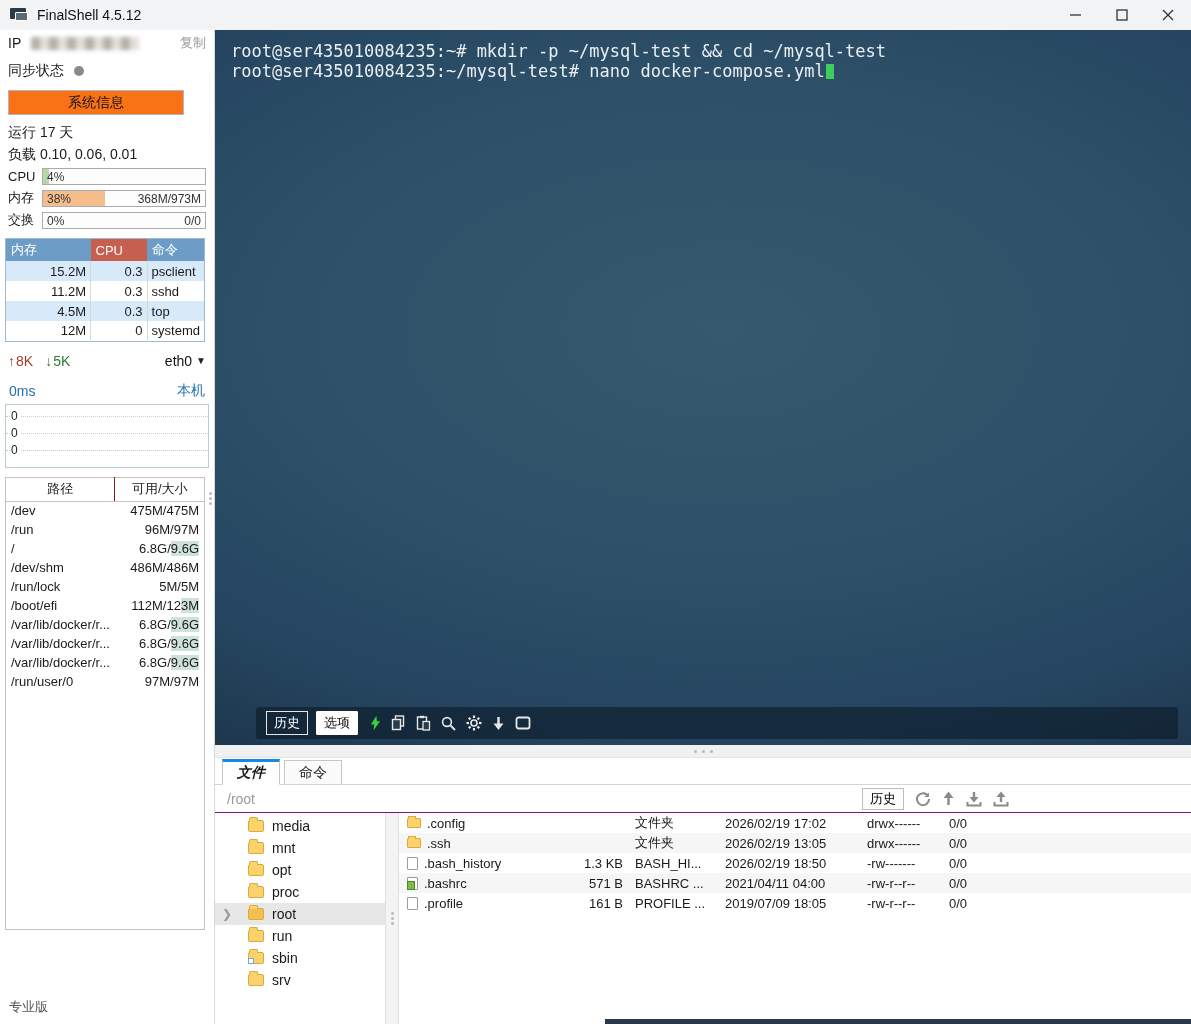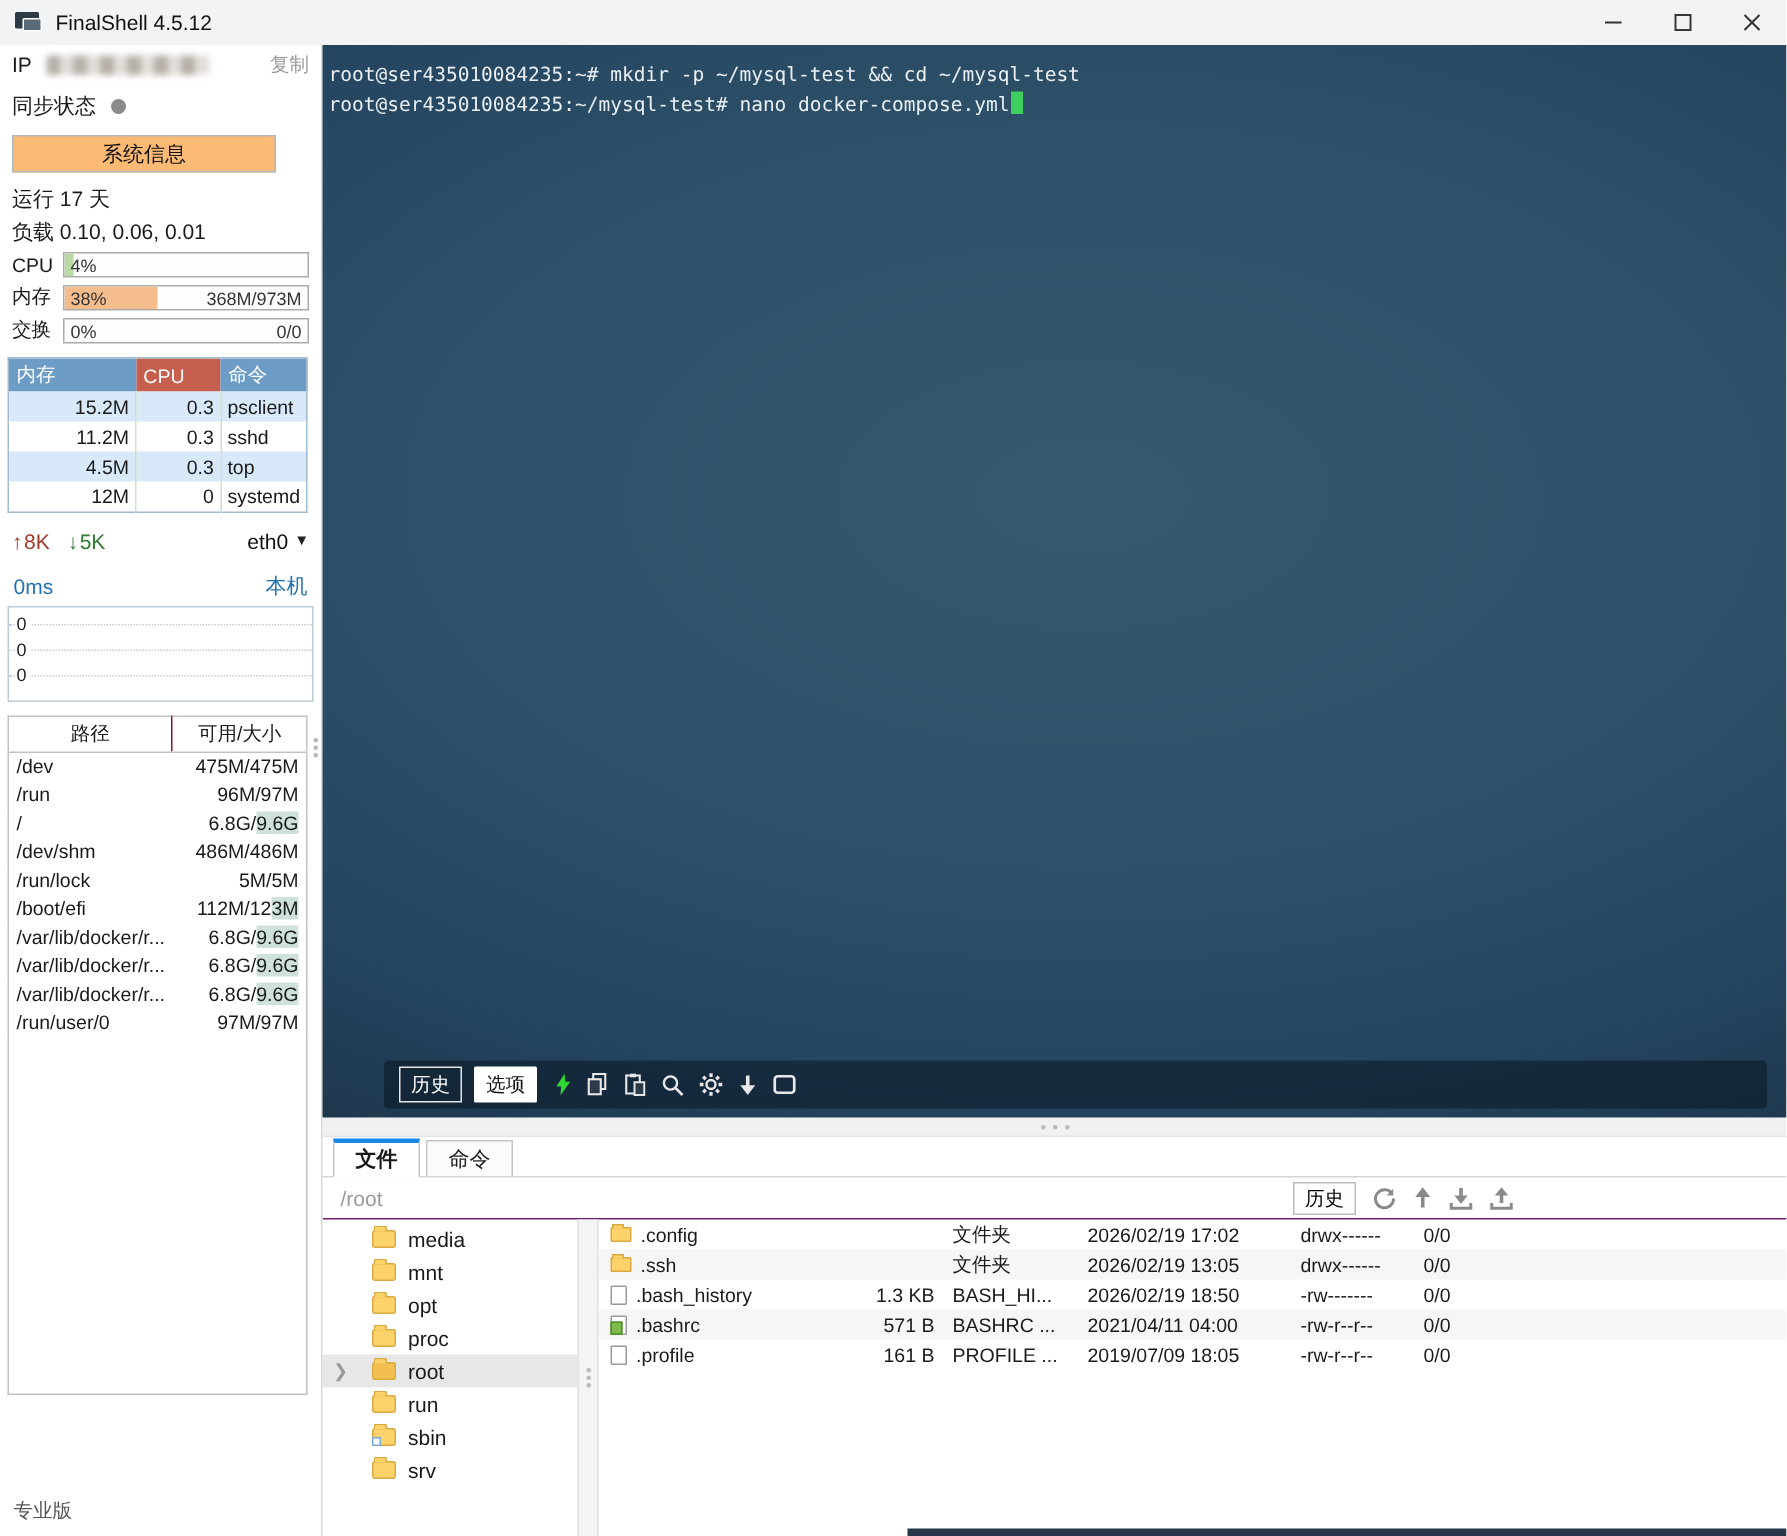--- a/index.html
+++ b/index.html
@@ -23,21 +23,21 @@
 
   
   .sb-row { display:flex; align-items:center; padding:0 8px; }
   .sync-row { height:30px; font-size:14px; gap:10px; }
   .dot-gray { width:10px; height:10px; border-radius:50%; background:#8a8a8a; display:inline-block; }
   .ip-row { height:26px; font-size:14px; }
   .ip-blur { width:108px; height:13px; margin-left:10px; border-radius:2px;
     background:repeating-linear-gradient(90deg,#b9b3ad 0 9px,#e3e0dc 9px 17px,#9f9floor 0), repeating-linear-gradient(90deg,#b5aFA6 0 11px,#ddd8d2 11px 22px);
     background:repeating-linear-gradient(90deg,#b6b0a9 0 9px,#e2ded9 9px 18px); filter:blur(2px); }
   .copy-link { margin-left:auto; color:#9a9a9a; font-size:13px; }
-  .sysinfo-btn { display:block; margin:4px 24px 2px 8px; width:176px; height:25px; background:#fdba74; border:1px solid #aeb8bf; font-size:14px; color:#111;
+  .sysinfo-btn { display:block; margin:4px 24px 2px 8px; width:176px; height:25px; background:#f97316; border:1px solid #aeb8bf; font-size:14px; color:#111;
     font-family:inherit; text-align:center; line-height:23px; }
   .uptime-row { height:24px; margin-top:6px; font-size:14px; }
   .load-row { height:20px; font-size:14px; }
 
   .meter-row { display:flex; align-items:center; height:22px; padding:0 8px; }
   .meter-label { width:34px; font-size:13px; }
   .meter-bar { position:relative; flex:1; height:17px; border:1px solid #ababab; background:#fdfdfd; overflow:hidden; }
   .meter-fill { position:absolute; left:0; top:0; bottom:0; }
   .meter-pct { position:absolute; left:4px; top:1px; font-size:12px; color:#333; }
   .meter-detail { position:absolute; right:4px; top:1px; font-size:12px; color:#333; }
@@ -90,38 +90,38 @@
   .tab-close { color:#9a9a9a; font-weight:normal; font-size:13px; }
   .tab-add { width:34px; display:flex; align-items:center; justify-content:center; font-size:20px; color:#666; }
   .tb-right { margin-left:auto; display:flex; align-items:center; gap:14px; padding-right:14px; }
   .icon-grid { display:grid; grid-template-columns:7px 7px; grid-gap:2px; }
   .icon-grid i { width:7px; height:7px; background:#8d9196; }
   .icon-burger i { display:block; width:17px; height:3px; background:#8d9196; margin:3px 0; }
 
   
   .terminal { height:715px; position:relative; flex:none;
     background:radial-gradient(ellipse 120% 90% at 52% 42%, #35596f 0%, #2e5068 38%, #254560 62%, #1a3144 85%, #132738 100%); }
-  .term-lines { position:absolute; top:11px; left:4px; font-family:"DejaVu Sans Mono","Liberation Mono",monospace;
-    font-size:13px; line-height:20px; color:#e9eff3; white-space:pre; }
+  .term-lines { position:absolute; top:11px; left:16px; font-family:"DejaVu Sans Mono","Liberation Mono",monospace;
+    font-size:17px; line-height:20px; color:#e9eff3; white-space:pre; }
   .cursor { display:inline-block; width:8px; height:15px; background:#3ece5e; vertical-align:-2px; margin-left:1px; }
   .cmdbar { position:absolute; left:41px; right:13px; bottom:6px; height:32px; background:rgba(9,22,35,0.55);
     border-radius:3px; display:flex; align-items:center; padding:0 10px; color:#f2f2f2; }
   .cmd-hint { flex:1; font-size:13.5px; }
   .cmd-btn-hist { border:1px solid #e6e6e6; color:#fff; background:transparent; font-size:13px; padding:2px 7px; margin-right:8px; font-family:inherit; }
   .cmd-btn-opt { border:1px solid #fff; color:#111; background:#fff; font-size:13px; padding:2px 7px; border-radius:1px; margin-right:12px; font-family:inherit; }
   .cmd-icons { display:flex; align-items:center; gap:10px; }
   .cmd-icons svg { display:block; }
 
   
   .hsplit { height:13px; background:#f1f1f1; border-bottom:1px solid #e3e3e3; display:flex; align-items:center; justify-content:center; }
 
   
   .btabs { height:27px; background:#fff; display:flex; align-items:flex-end; padding-left:7px; border-bottom:1px solid #d4d4d4; }
   .btab { height:26px; width:58px; display:flex; align-items:center; justify-content:center; font-size:14px; margin-right:4px; }
-  .btab.active { background:#fff; border:1px solid #c6c6c6; border-top:3px solid #1a86e8; border-bottom:1px solid #fff; font-weight:bold; position:relative; top:1px; }
+  .btab.active { background:#fff; border:1px solid #c6c6c6; border-top:3px solid #1a86e8; border-bottom:1px solid #fff; font-weight:bold; position:relative; top:1px;font-style:italic; }
   .btab.inactive { background:#fbfbfb; border:1px solid #c6c6c6; border-bottom:none; height:24px; }
   .pathbar { height:28px; display:flex; align-items:center; padding:0 12px; border-bottom:1px solid #701a75; }
   .path-text { color:#9a9a9a; font-size:14px; }
   .pb-right { margin-left:auto; display:flex; align-items:center; gap:11px; padding-right:170px; }
   .pb-hist { border:1px solid #bdbdbd; background:#fdfdfd; font-size:13px; padding:1px 7px; font-family:inherit; }
   .pb-right svg { display:block; }
 
   .browser { flex:1; display:flex; min-height:0; position:relative; }
   .tree { width:170px; padding-top:2px; overflow:hidden; }
   .tree-row { height:22px; display:flex; align-items:center; padding-left:33px; gap:8px; font-size:14px; position:relative; }

